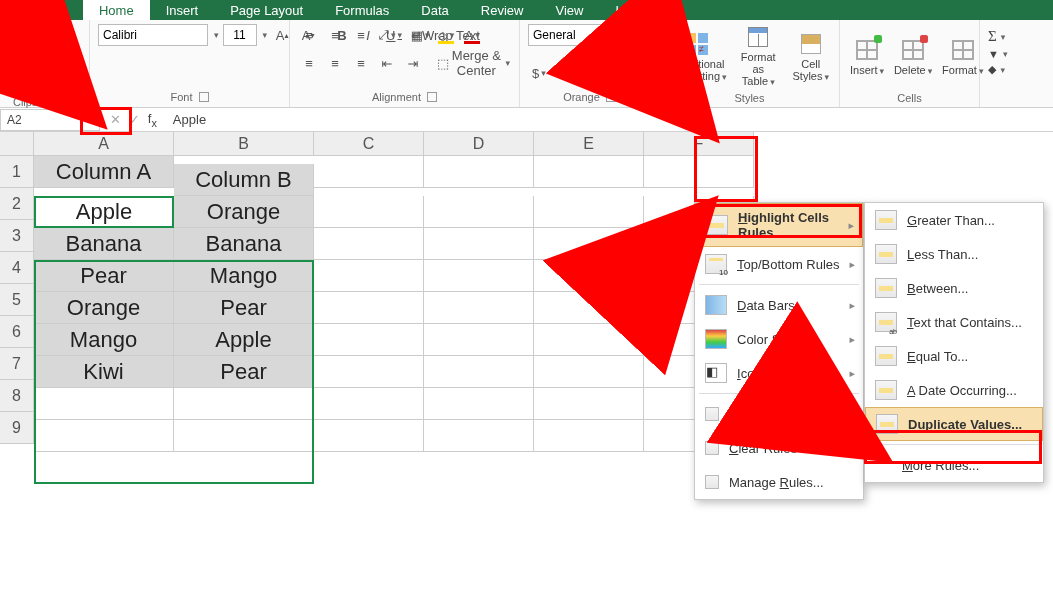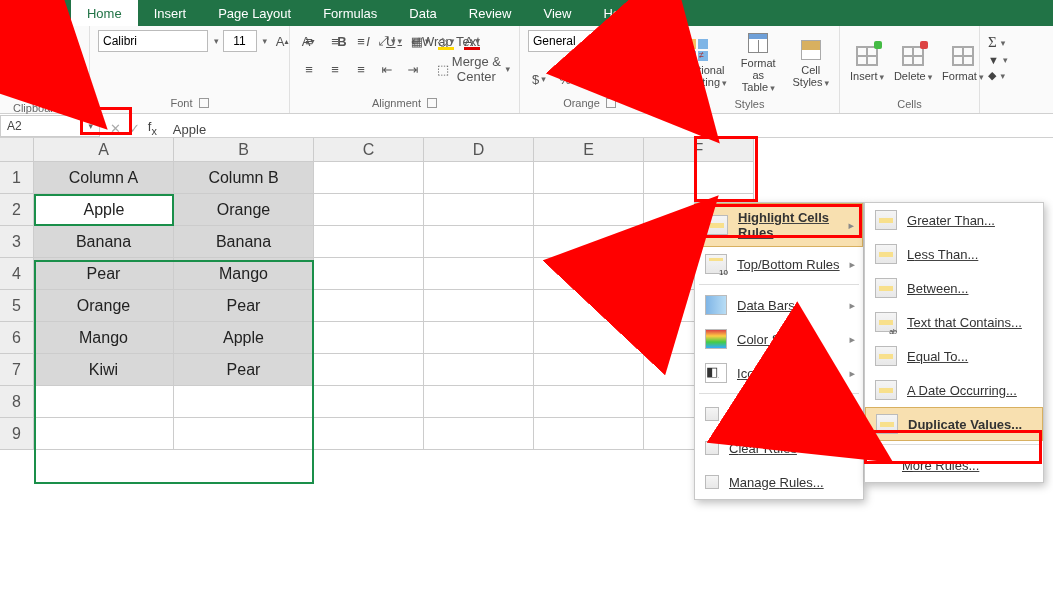--- a/index.html
+++ b/index.html
@@ -1,19 +1,19 @@
 <!DOCTYPE html>
 <html><head>
 <meta charset="utf-8">
 <style>
 * { box-sizing: border-box; margin: 0; padding: 0; font-family: "Segoe UI", Arial, sans-serif; }
 body { background: #fff; font-size: 13px; color: #444; position: relative; width: 1053px; height: 595px; overflow: hidden; }
 
 
-.tab-row { background: #217346; height: 26px; display: flex; align-items: flex-start; padding-left: 18px; color: #fff; }
+.tab-row { background: #217346; height: 20px; display: flex; align-items: flex-start; padding-left: 30px; color: #fff; }
 .tab-row .tab { padding: 0 16px; height: 100%; display: flex; align-items: center; cursor: pointer; font-size: 13px; }
 .tell-me { display: flex; align-items: center; gap: 6px; margin-left: 12px; font-size: 13px; }
 .bulb { width: 14px; height: 14px; border: 1.5px solid #fff; border-radius: 50%; position: relative; }
 
 
 .ribbon { height: 88px; border-bottom: 1px solid #d0d0d0; display: flex; position: relative; background: #fafafa; }
 .group { border-right: 1px solid #e0e0e0; padding: 4px 8px 0 8px; display: flex; flex-direction: column; justify-content: space-between; }
 .group-label { text-align: center; font-size: 11px; color: #666; padding: 2px 0 4px; display: flex; justify-content: center; align-items: center; gap: 6px; }
 .dbox { width: 10px; height: 10px; border: 1px solid #999; display: inline-block; }
 
@@ -34,41 +34,41 @@
 .colorbar::after { content:""; position:absolute; left:2px; right:2px; bottom:1px; height:3px; }
 .colorbar.yellow::after { background:#ffd800; }
 .colorbar.red::after { background:#d00; }
 
 
 .bigbtn { display:flex; flex-direction:column; align-items:center; justify-content:center; width:58px; height:66px; padding:2px; cursor:pointer; }
 .bigbtn .ic { width:24px; height:24px; margin-bottom:2px; display:flex; align-items:center; justify-content:center; }
 .bigbtn .lbl { font-size:11px; text-align:center; line-height:1.1; }
 
 
-.fbar { height:24px; border-bottom:1px solid #d0d0d0; display:flex; align-items:flex-end; }
+.fbar { height:24px; border-bottom:1px solid #d0d0d0; display:flex; align-items:center; }
 .namebox { width:100px; height:22px; border:1px solid #ccc; padding:0 6px; font-size:12px; display:flex; align-items:center; }
 .fx-ctrl { display:flex; align-items:center; gap:8px; padding:0 10px; }
 .fbox { flex:1; padding:0 6px; font-size:13px; }
 
 
 .sheet { display:flex; }
 .rowhdrs { width:34px; }
 .rowhdr, .corner { height:32px; border:1px solid #ccc; border-top:none; border-left:none; background:#eee; display:flex; align-items:center; justify-content:center; font-size:16px; color:#555; }
 .corner { height:24px; background:#eee; }
 .cols { display:flex; flex-direction:column; flex:1; }
 .colhdrs { display:flex; height:24px; }
 .colhdr { border:1px solid #ccc; border-top:none; border-left:none; background:#eee; display:flex; align-items:center; justify-content:center; font-size:16px; color:#555; }
-.cell { border:1px solid #ccc; border-top:none; border-left:none; height:32px; display:flex; align-items:center; justify-content:center; font-size:16px; color:#222; }
+.cell { border:1px solid #ccc; border-top:none; border-left:none; height:32px; display:flex; align-items:center; justify-content:center; font-size:22px; color:#222; }
 .datarow { display:flex; }
 .wA { width:140px; } .wB { width:140px; } .wrest { width:110px; }
 .selcell { background:#d8d8d8; }
 .activecell { background:#fff; border:2px solid #1a8f4a !important; }
 
 
-.menu { position:absolute; background:#fff; border:1px solid #c8c8c8; box-shadow:2px 3px 8px rgba(0,0,0,.25); z-index:50;text-decoration:underline; }
+.menu { position:absolute; background:#fff; border:1px solid #c8c8c8; box-shadow:2px 3px 8px rgba(0,0,0,.25); z-index:50; }
 .menu-row { display:flex; align-items:center; gap:10px; padding:6px 10px; cursor:pointer; font-size:13px; color:#333; position:relative; min-height:34px; }
 .menu-row.sub::after { content:"▸"; position:absolute; right:8px; color:#888; font-size:11px; }
 .menu-sep { height:1px; background:#ddd; margin:3px 4px; }
 .menu-row u { text-decoration: underline; }
 .mic { width:22px; height:20px; border:1px solid #bbb; background:linear-gradient(#f5f5f5,#e8e8e8); position:relative; flex:none; }
 .mic::after { content:""; position:absolute; left:3px; right:3px; top:7px; height:5px; }
 .mic.hl::after { background:#f8e08c; }
 .mic.tb::after { background:#f8e08c; top:3px; height:3px; }
 .mic.db { background:linear-gradient(to right,#7fb5e6,#b8ddf5); }
 .mic.cs { background:linear-gradient(#d44,#fc4,#4c4,#3af); }
@@ -330,21 +330,21 @@
         <div class="colhdr wA">A</div>
         <div class="colhdr wB">B</div>
         <div class="colhdr wrest">C</div>
         <div class="colhdr wrest">D</div>
         <div class="colhdr wrest">E</div>
         <div class="colhdr wrest">F</div>
       </div>
     <div id="gridbody">
         <div class="datarow">
           <div class="cell wA selcell" style="font-weight: normal;">Column A</div>
-          <div class="cell wB selcell" style="font-weight: normal;">Column B</div>
+          <div class="cell wB selcell" style="font-weight: normal; margin-top: 8px;">Column B</div>
           <div class="cell wrest"></div>
           <div class="cell wrest"></div>
           <div class="cell wrest"></div>
           <div class="cell wrest"></div>
         </div>
         <div class="datarow">
           <div class="cell wA activecell">Apple</div>
           <div class="cell wB selcell">Orange</div>
           <div class="cell wrest"></div>
           <div class="cell wrest"></div>

